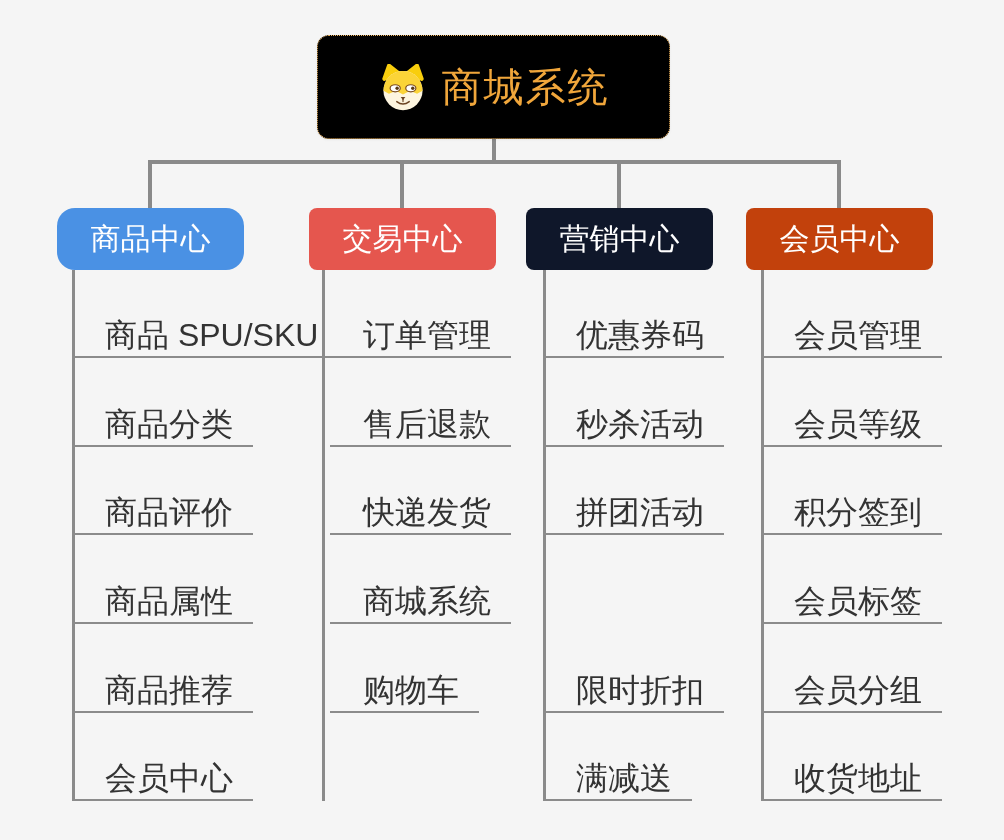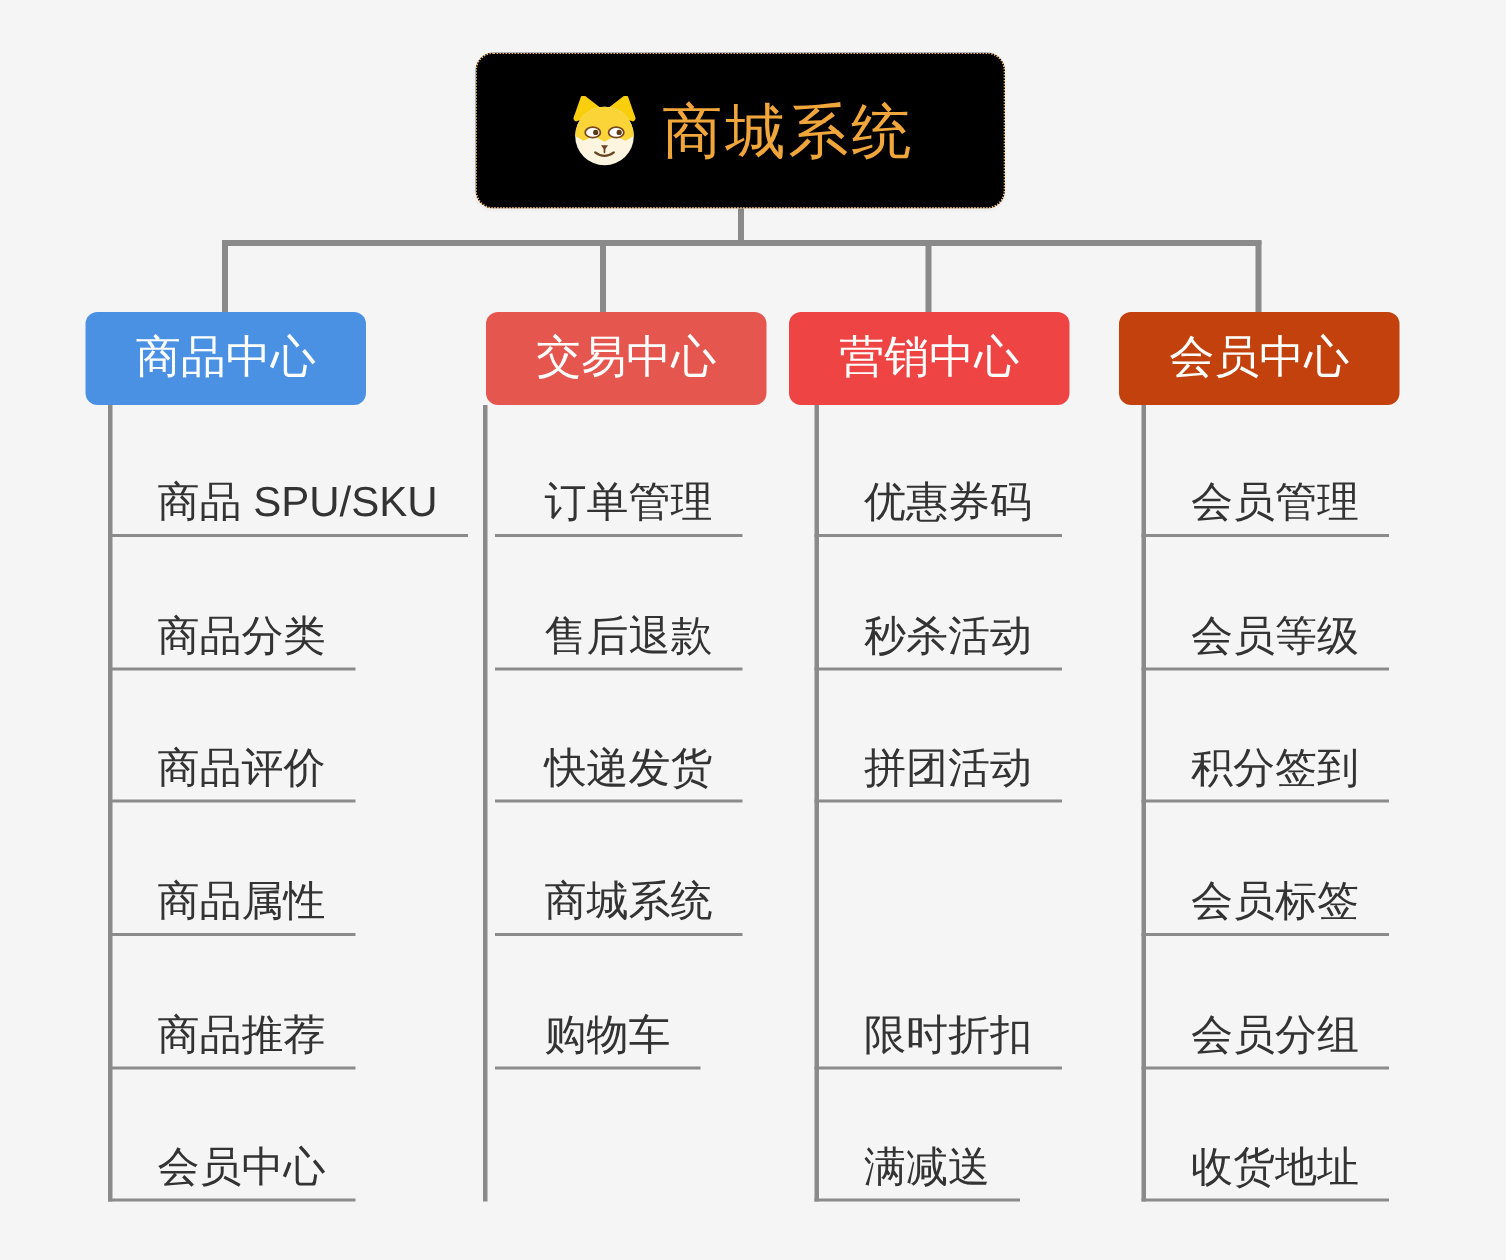--- a/index.html
+++ b/index.html
@@ -25,26 +25,26 @@
     box-shadow:0 1px 3px rgba(0,0,0,0.05);cursor:pointer;
   }
   .root-title{font-size:40px;letter-spacing:2px;color:#F0A63B;white-space:nowrap;}
   .dog{display:flex;align-items:center;}
   
   .branch-node{
     position:absolute;top:208px;width:187px;height:62px;line-height:62px;
     border-radius:8px;color:#FFFFFF;font-size:30px;text-align:center;
     white-space:nowrap;cursor:pointer;
   }
-  .b0{left:57px}.b1{left:324px}.b2{left:526px}.b3{left:746px}
+  .b0{left:57px}.b1{left:309px}.b2{left:526px}.b3{left:746px}
   
   .leaf{
     position:absolute;height:34px;line-height:34px;
     padding:0 20px 4px 33px;white-space:nowrap;
-    font-size:28px;color:var(--leaf-text,#333333);
+    font-size:32px;color:var(--leaf-text,#333333);
     border-bottom:2px solid var(--underline,#8B8B8B);
     cursor:pointer;
   }
   .c0{left:72px}.c1{left:330px}.c2{left:543px}.c3{left:761px}
   .r0{top:318px}.r1{top:407px}.r2{top:495px}.r3{top:584px}.r4{top:673px}.r5{top:761px}
 </style>
 </head>
 <body>
 
 <div class="canvas" style="--line: #8A8A8A; --underline: #8B8B8B; --leaf-text: #333333; --canvas-bg: #F5F5F5; --root-border: #F0B55F;">
@@ -72,23 +72,23 @@
         <circle cx="24.5" cy="31" r="2.2" fill="#5B3A16"></circle>
         <circle cx="44.5" cy="31" r="2.2" fill="#5B3A16"></circle>
         <path d="M29 42 h6 l-3 4 Z" fill="#6B4423"></path>
         <path d="M32 45 v3" fill="none" stroke="#6B4423" stroke-width="1.5" stroke-linecap="round"></path>
         <path d="M24 48 q8 6 16 0" fill="none" stroke="#6B4423" stroke-width="1.8" stroke-linecap="round"></path>
       </svg>
     </span>
     <span class="root-title" style="color: rgb(240, 166, 59);">商城系统</span>
   </div>
 
-  <div class="branch-node b0" style="background: rgb(74, 145, 228);">商品中心</div>
+  <div class="branch-node b0" style="background: rgb(74, 145, 228); border-radius: 18px;">商品中心</div>
   <div class="branch-node b1" style="background: rgb(229, 86, 78);">交易中心</div>
-  <div class="branch-node b2" style="background: #ef4444;">营销中心</div>
+  <div class="branch-node b2" style="background: #0f172a;">营销中心</div>
   <div class="branch-node b3" style="background: #c2410c;">会员中心</div>
 
   <div class="leaf c0 r0">商品 SPU/SKU</div>
   <div class="leaf c0 r1">商品分类</div>
   <div class="leaf c0 r2">商品评价</div>
   <div class="leaf c0 r3">商品属性</div>
   <div class="leaf c0 r4">商品推荐</div>
   <div class="leaf c0 r5">会员中心</div>
 
   <div class="leaf c1 r0">订单管理</div>

